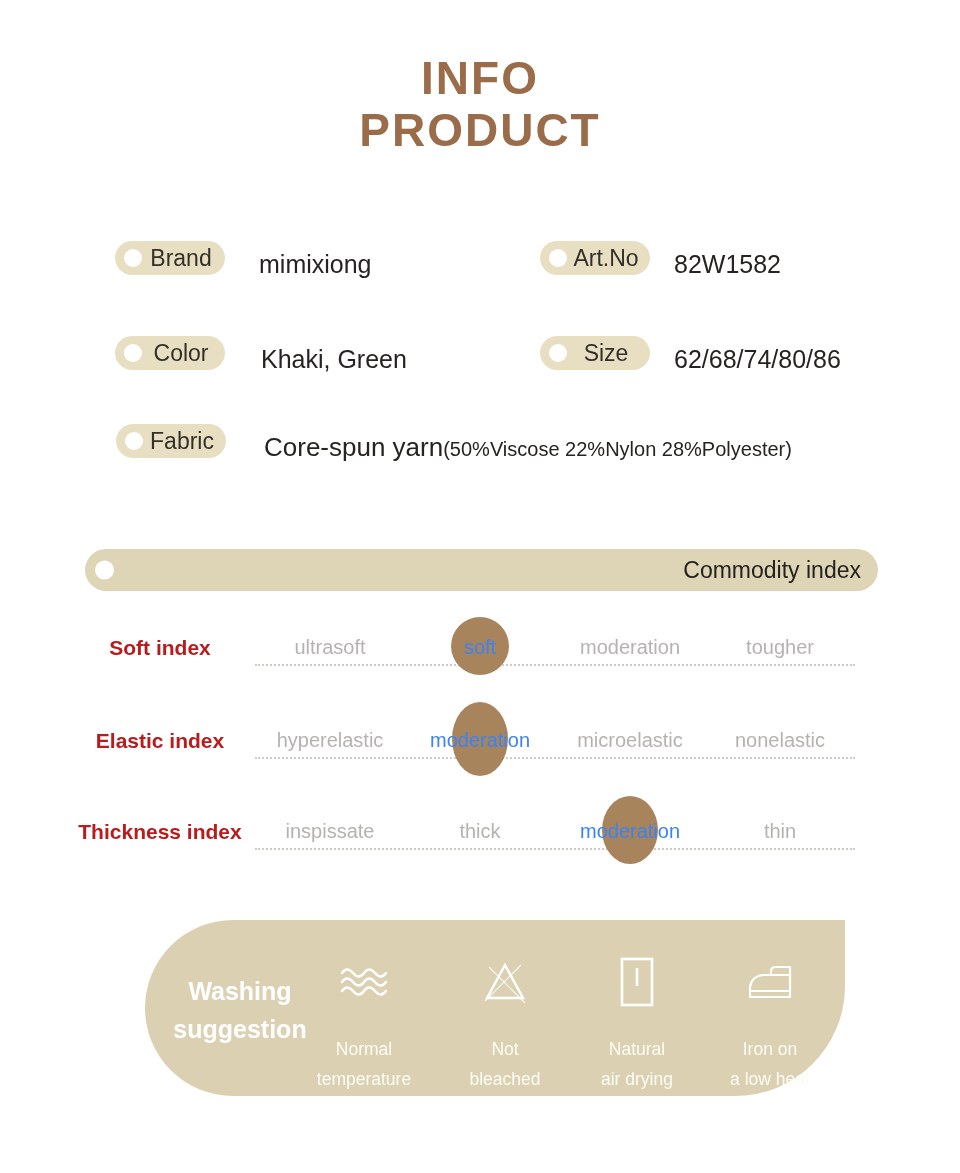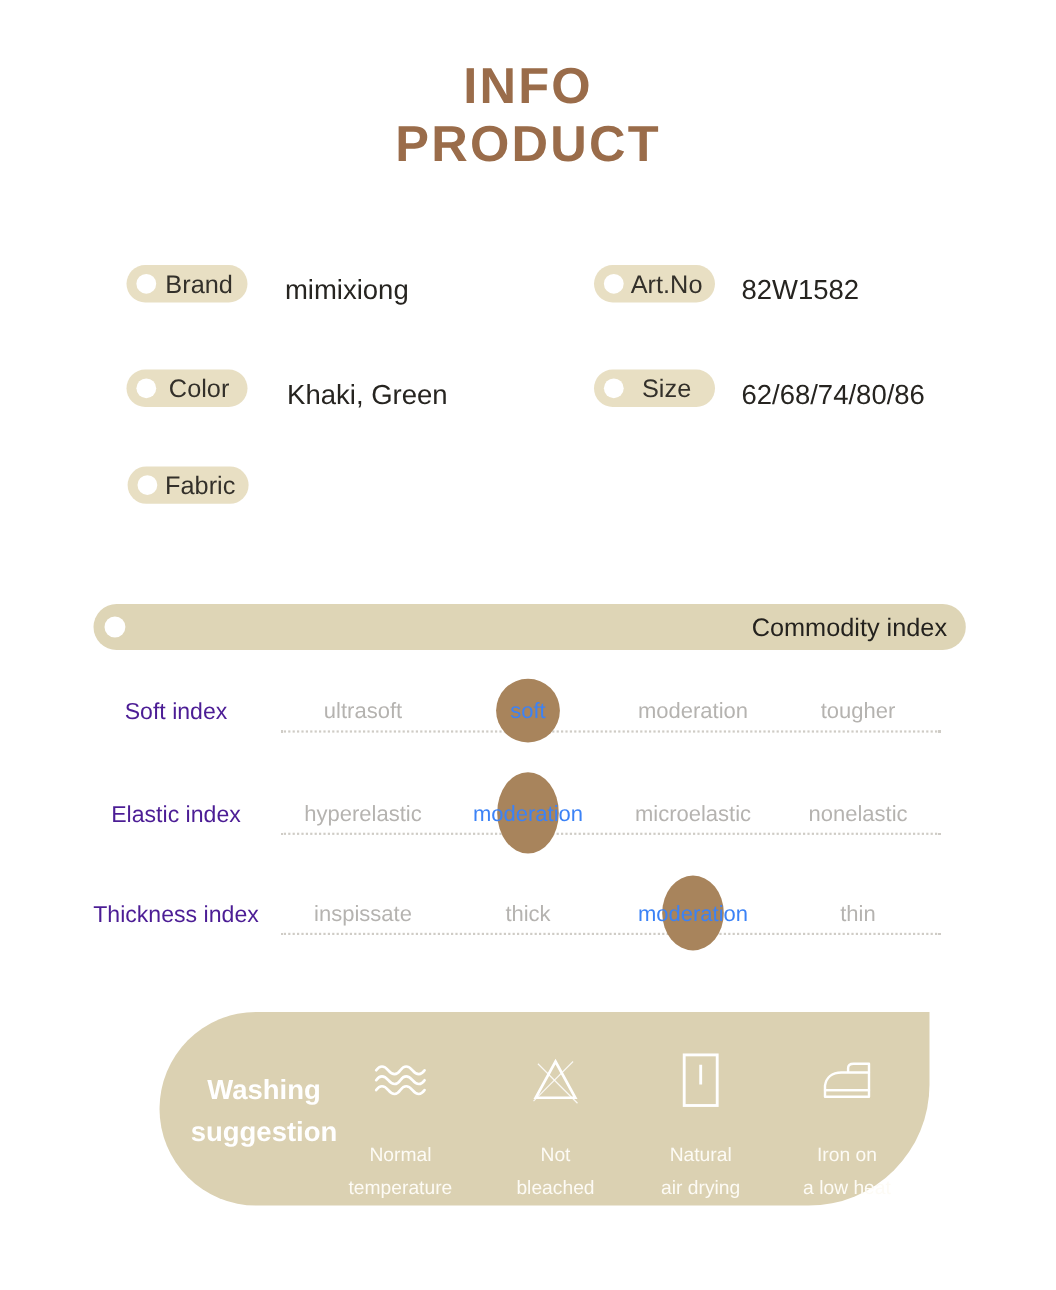--- a/index.html
+++ b/index.html
@@ -41,21 +41,21 @@
     width:19px; height:19px; border-radius:50%; background:#ffffff;
   }
   .commodity-bar .bar-text {
     position:absolute; right:17px; top:0; line-height:42px;
     font-size:23px; color:#24221e;
   }
   
   .index-row { position:absolute; left:0; width:960px; height:38px; }
   .index-label {
     position:absolute; left:55px; width:210px; text-align:center;
-    font-weight:normal; font-size:21px; line-height:36px; color:#4c1d95;
+    font-weight:bold; font-size:21px; line-height:36px; color:#b91c1c;
     white-space:nowrap;
   }
   .index-options {
     position:absolute; left:255px; width:600px; height:36px;
     display:flex; border-bottom:2px dotted #cfccc6;align-items:center;
   }
   .opt {
     position:relative; flex:1; text-align:center;
     font-size:20px; line-height:36px; color:#b5b3b0; white-space:nowrap;
   }
@@ -117,20 +117,23 @@
 
   <div class="pill" style="left:540px; top:336px;">
     <span class="dot"></span>
     <span class="pill-text">Size</span>
   </div>
   <div class="spec-value" style="left:674px; top:336px;">62/68/74/80/86</div>
 
   <div class="pill" style="left:116px; top:424px;">
     <span class="dot"></span>
     <span class="pill-text">Fabric</span>
+  </div>
+  <div class="spec-value" style="left:264px; top:424px; font-size:26px;">
+    <span>Core-spun yarn</span><span class="detail">(50%Viscose 22%Nylon 28%Polyester)</span>
   </div>
 
   <div class="commodity-bar">
     <span class="dot"></span>
     <span class="bar-text">Commodity index</span>
   </div>
 
   <div class="index-row" style="top:630px;">
     <div class="index-label">Soft index</div>
     <div class="index-options">

